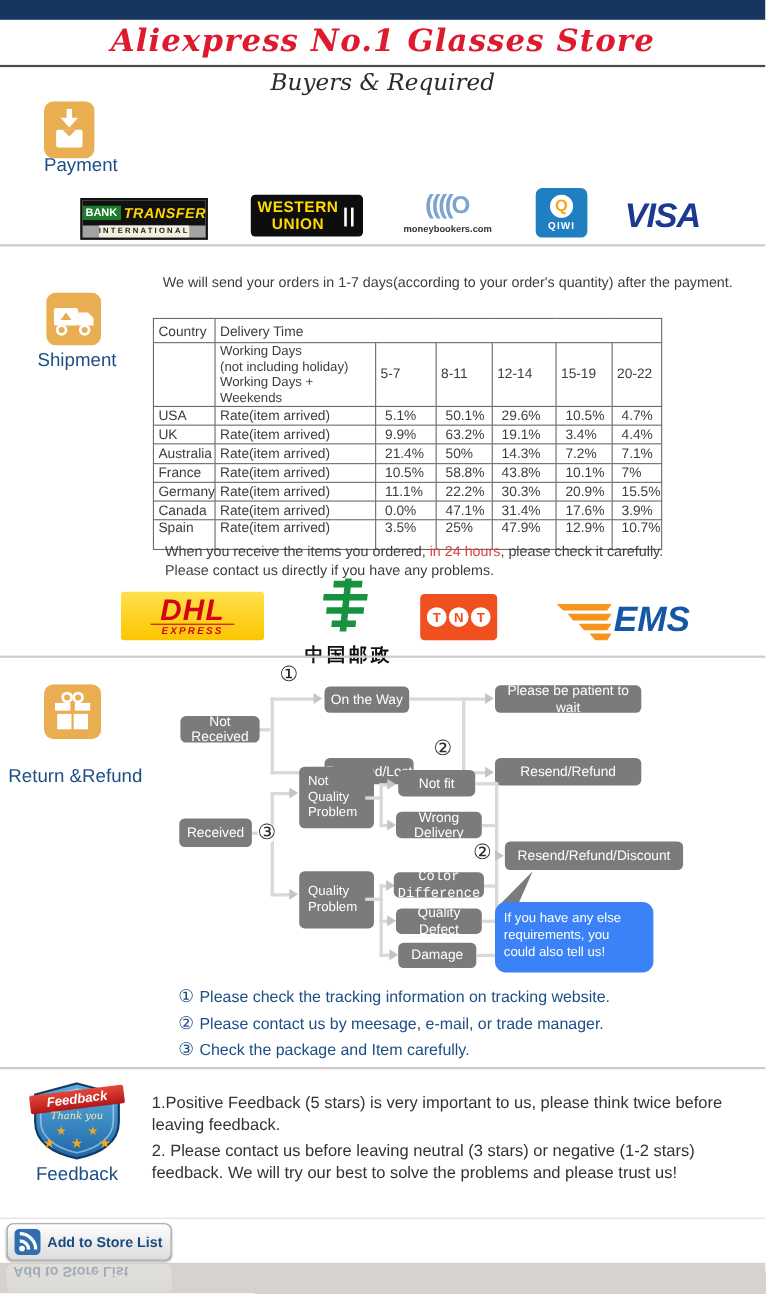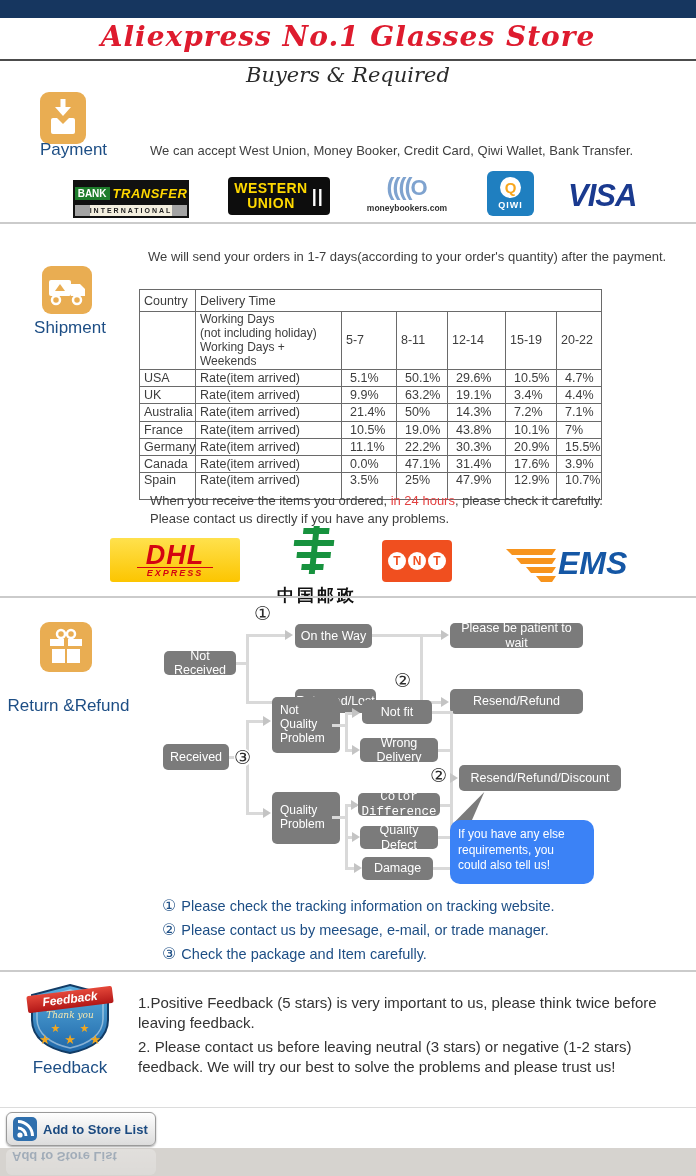--- a/index.html
+++ b/index.html
@@ -112,21 +112,20 @@
   <div class="abs subtitle">Buyers &amp; Required</div>
 
   <svg class="abs" style="left:40px;top:92px;" width="46" height="52">
     <rect x="0" y="0" width="46" height="52" rx="9" fill="#e9ad52"></rect>
     <rect x="20.5" y="7" width="5" height="9" fill="#fff"></rect>
     <polygon points="15,15 31,15 23,24" fill="#fff"></polygon>
     <rect x="11" y="26" width="24" height="16" rx="2" fill="#fff"></rect>
     <polygon points="17,26 29,26 23,32" fill="#e9ad52"></polygon>
   </svg>
   <div class="abs sec-label" style="left:40px;top:140px;width:60px;text-align:center;">Payment</div>
-  <div class="abs body-text" style="left:150px;top:142px;width:530px;">We can accept West Union, Money Booker, Credit Card, Qiwi Wallet, Bank Transfer.</div>
 
   <div class="abs logo bt" style="left:73px;top:180px;">
     <div class="bt-top">
       <span class="bt-bank">BANK</span>
       <span class="bt-transfer">TRANSFER</span>
     </div>
     <div class="bt-intl">INTERNATIONAL</div>
   </div>
 
   <div class="abs wu" style="left:228px;top:177px;">
@@ -218,21 +217,21 @@
       <td class="l">21.4%</td>
       <td class="l">50%</td>
       <td class="l">14.3%</td>
       <td class="l">7.2%</td>
       <td class="l">7.1%</td>
     </tr>
     <tr style="height:17px;">
       <td>France</td>
       <td class="c">Rate(item arrived)</td>
       <td class="l">10.5%</td>
-      <td class="l">19.0%</td>
+      <td class="l">58.8%</td>
       <td class="l">43.8%</td>
       <td class="l">10.1%</td>
       <td class="l">7%</td>
     </tr>
     <tr style="height:17px;">
       <td>Germany</td>
       <td class="c">Rate(item arrived)</td>
       <td class="l">11.1%</td>
       <td class="l">22.2%</td>
       <td class="l">30.3%</td>

